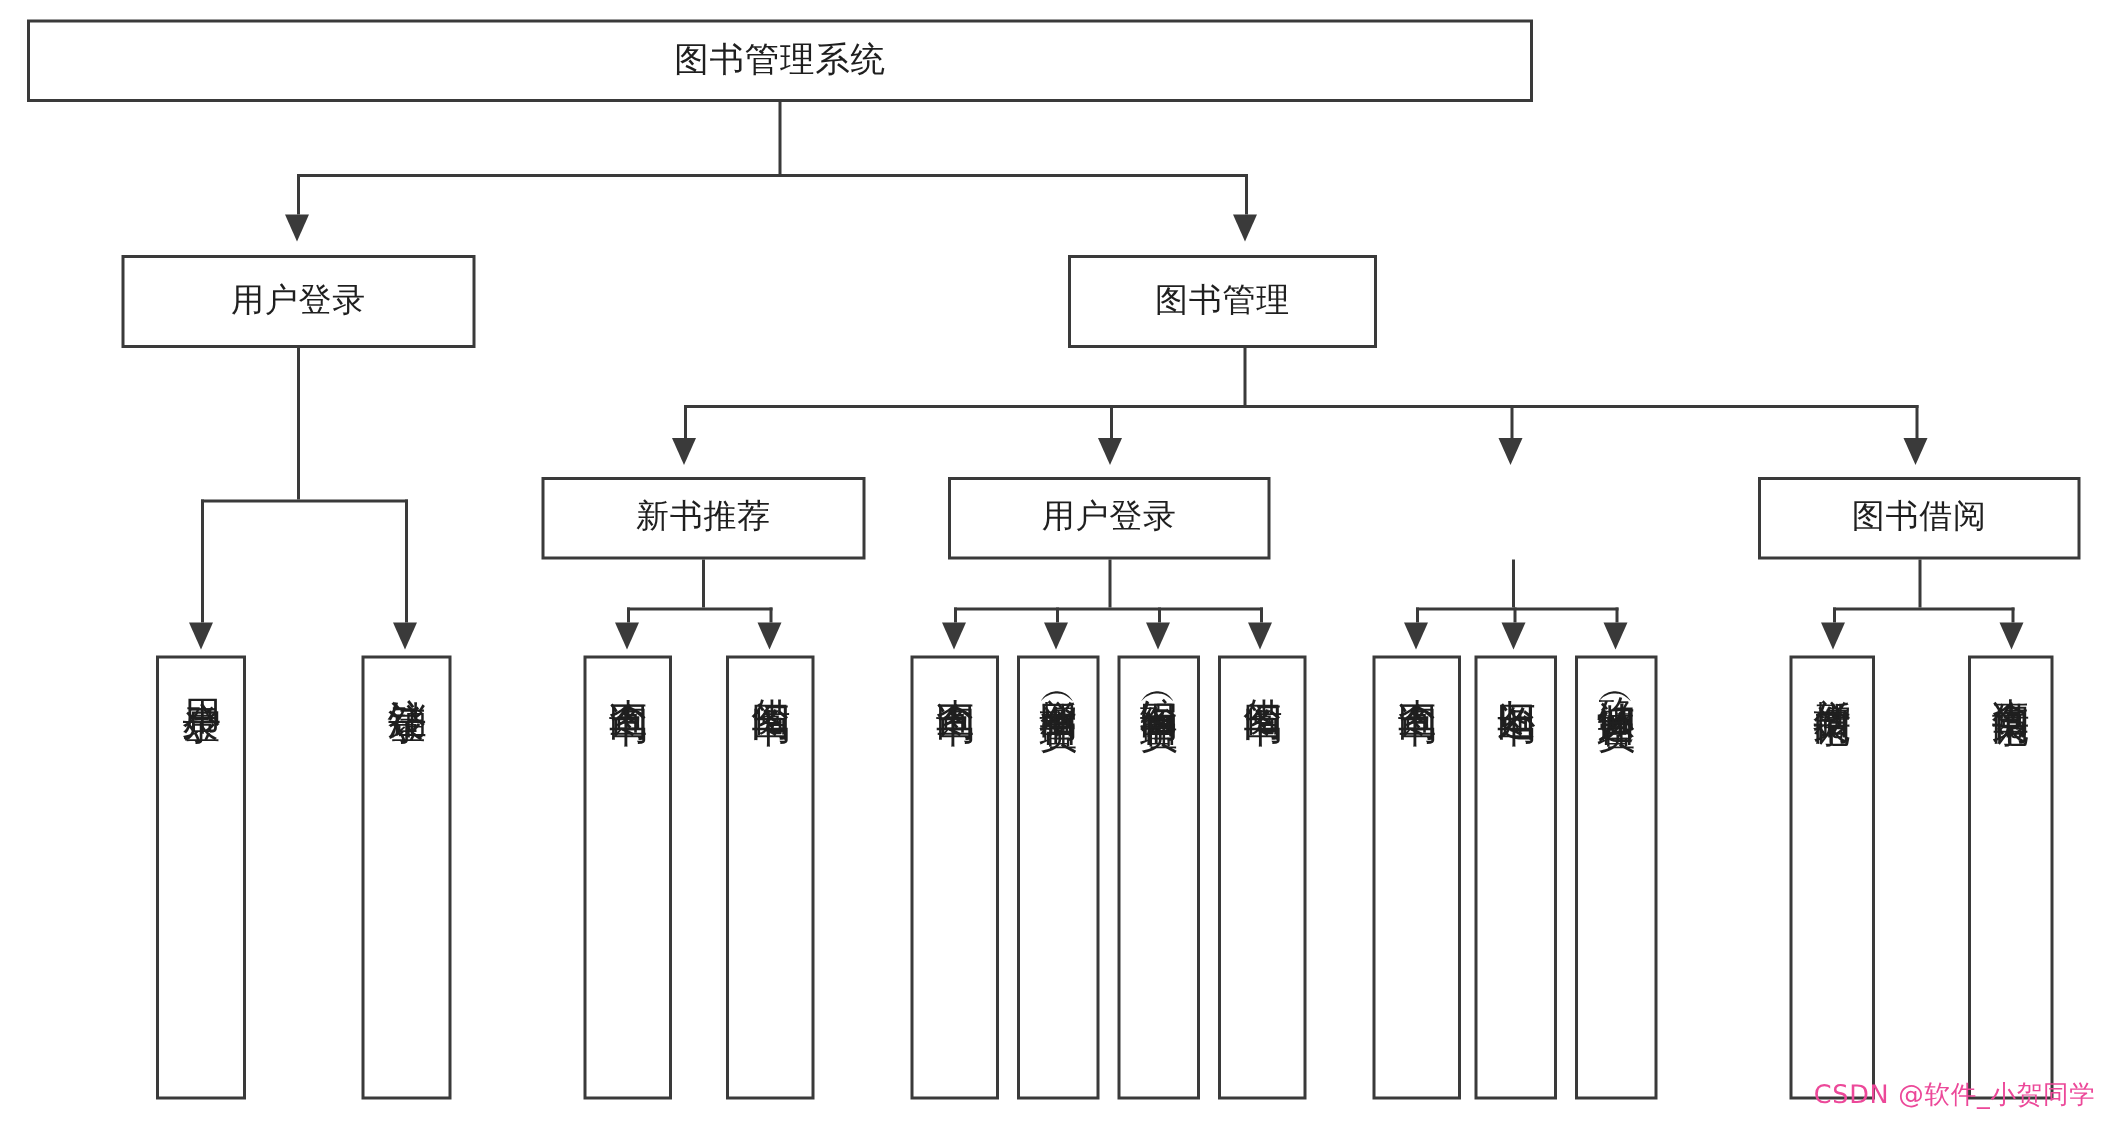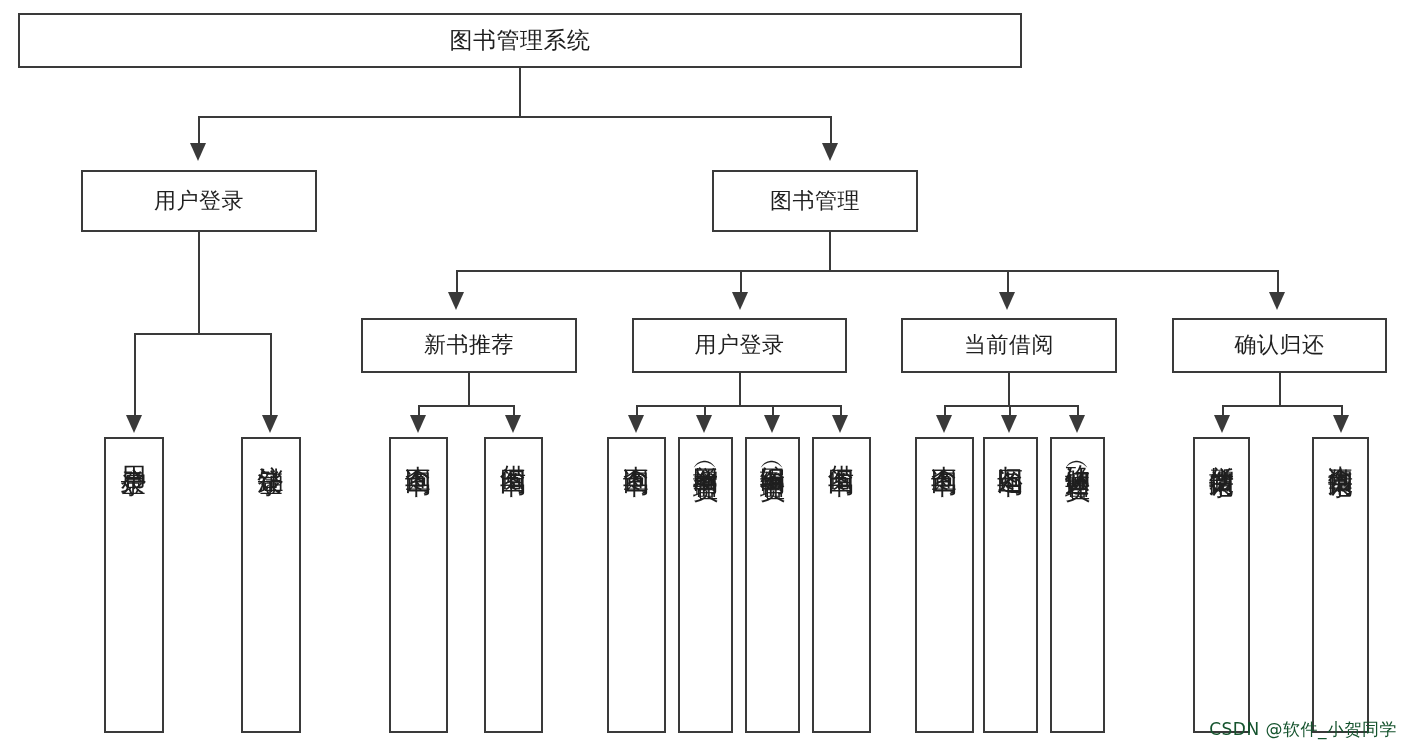--- a/index.html
+++ b/index.html
@@ -72,21 +72,21 @@
     height: 0;
     border-left: 8px solid transparent;
     border-right: 8px solid transparent;
     border-top: 18px solid #3a3a3a;
   }
   #watermark {
     position: absolute;
     right: 8px;
     bottom: 6px;
     font-size: 17px;
-    color: #14532d;
+    color: #ec4899;
     letter-spacing: 0.5px;
     user-select: none;
     white-space: nowrap;
   }
 </style>
 </head>
 <body>
 
 <div id="diagram-root">
 
@@ -126,25 +126,22 @@
   <div class="arrow" style="left:999px; top:292px;"></div>
   <div class="line vline" style="left:1277px; top:270px; height:22px;"></div>
   <div class="arrow" style="left:1269px; top:292px;"></div>
 
   <div class="node horiz" style="left:361px; top:318px; width:216px; height:55px;">
     <span class="node-label">新书推荐</span>
   </div>
   <div class="node horiz" style="left:632px; top:318px; width:215px; height:55px;">
     <span class="node-label">用户登录</span>
   </div>
-  <div class="node horiz" style="left:901px; top:318px; width:216px; height:55px;">
-    <span class="node-label">当前借阅</span>
-  </div>
   <div class="node horiz" style="left:1172px; top:318px; width:215px; height:55px;">
-    <span class="node-label">确认归还</span>
+    <span class="node-label">图书借阅</span>
   </div>
 
   <div class="line vline" style="left:468px; top:373px; height:32px;"></div>
   <div class="line hline" style="left:418px; top:405px; width:97px;"></div>
   <div class="line vline" style="left:418px; top:405px; height:10px;"></div>
   <div class="arrow" style="left:410px; top:415px;"></div>
   <div class="line vline" style="left:513px; top:405px; height:10px;"></div>
   <div class="arrow" style="left:505px; top:415px;"></div>
 
   <div class="line vline" style="left:739px; top:373px; height:32px;"></div>

